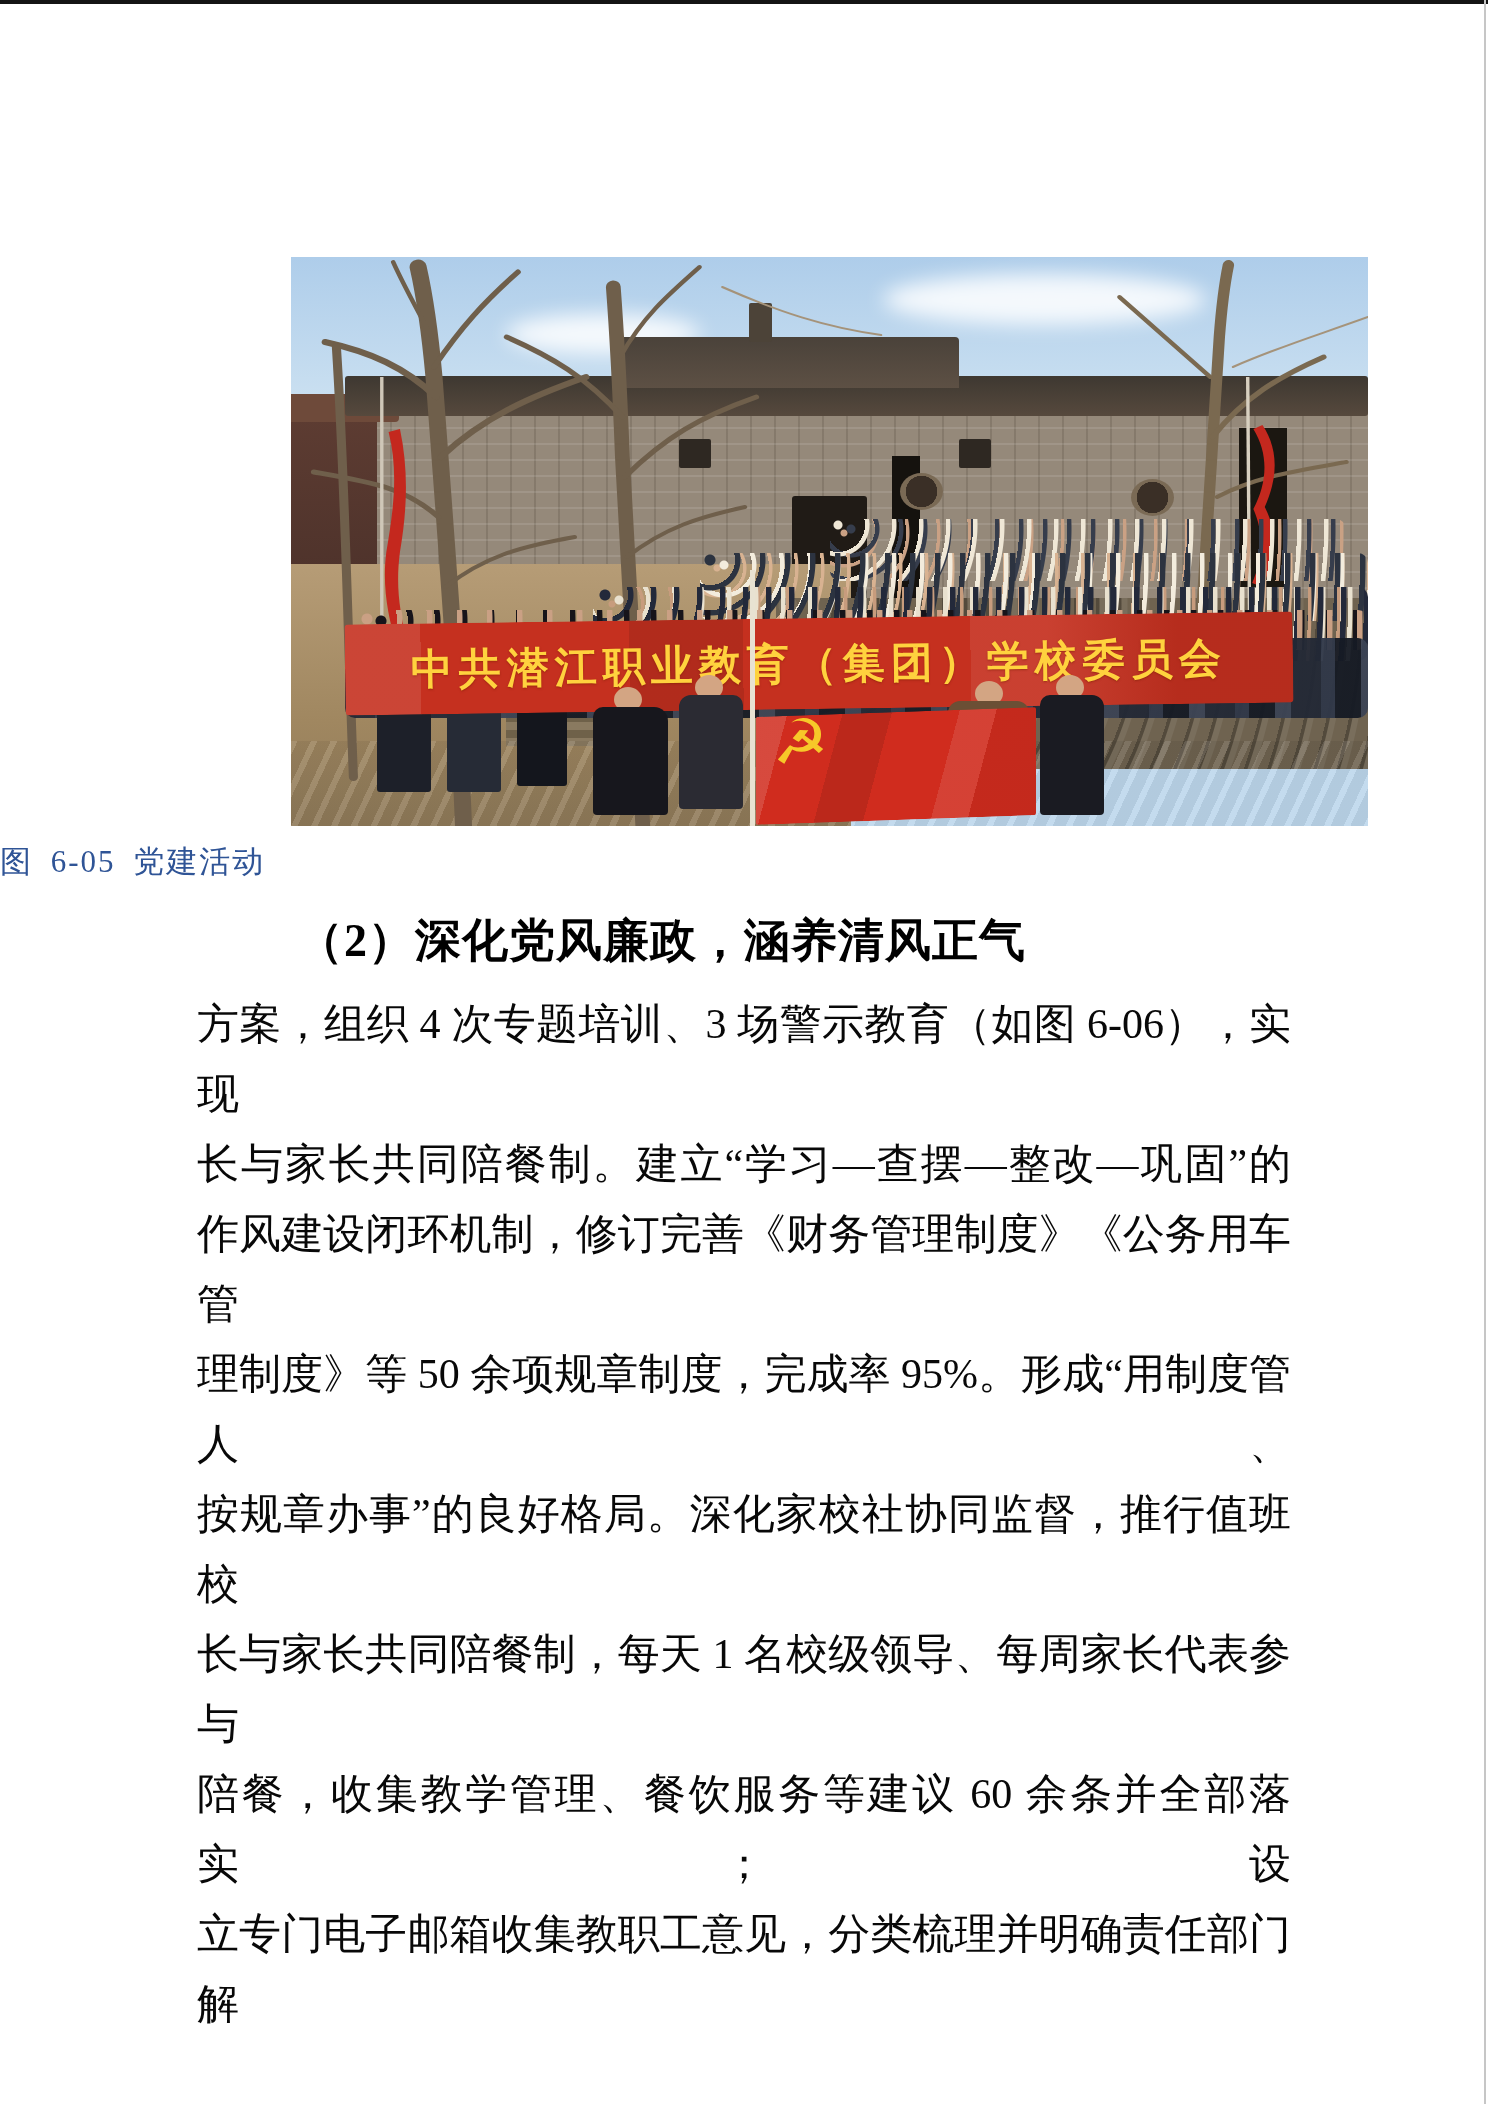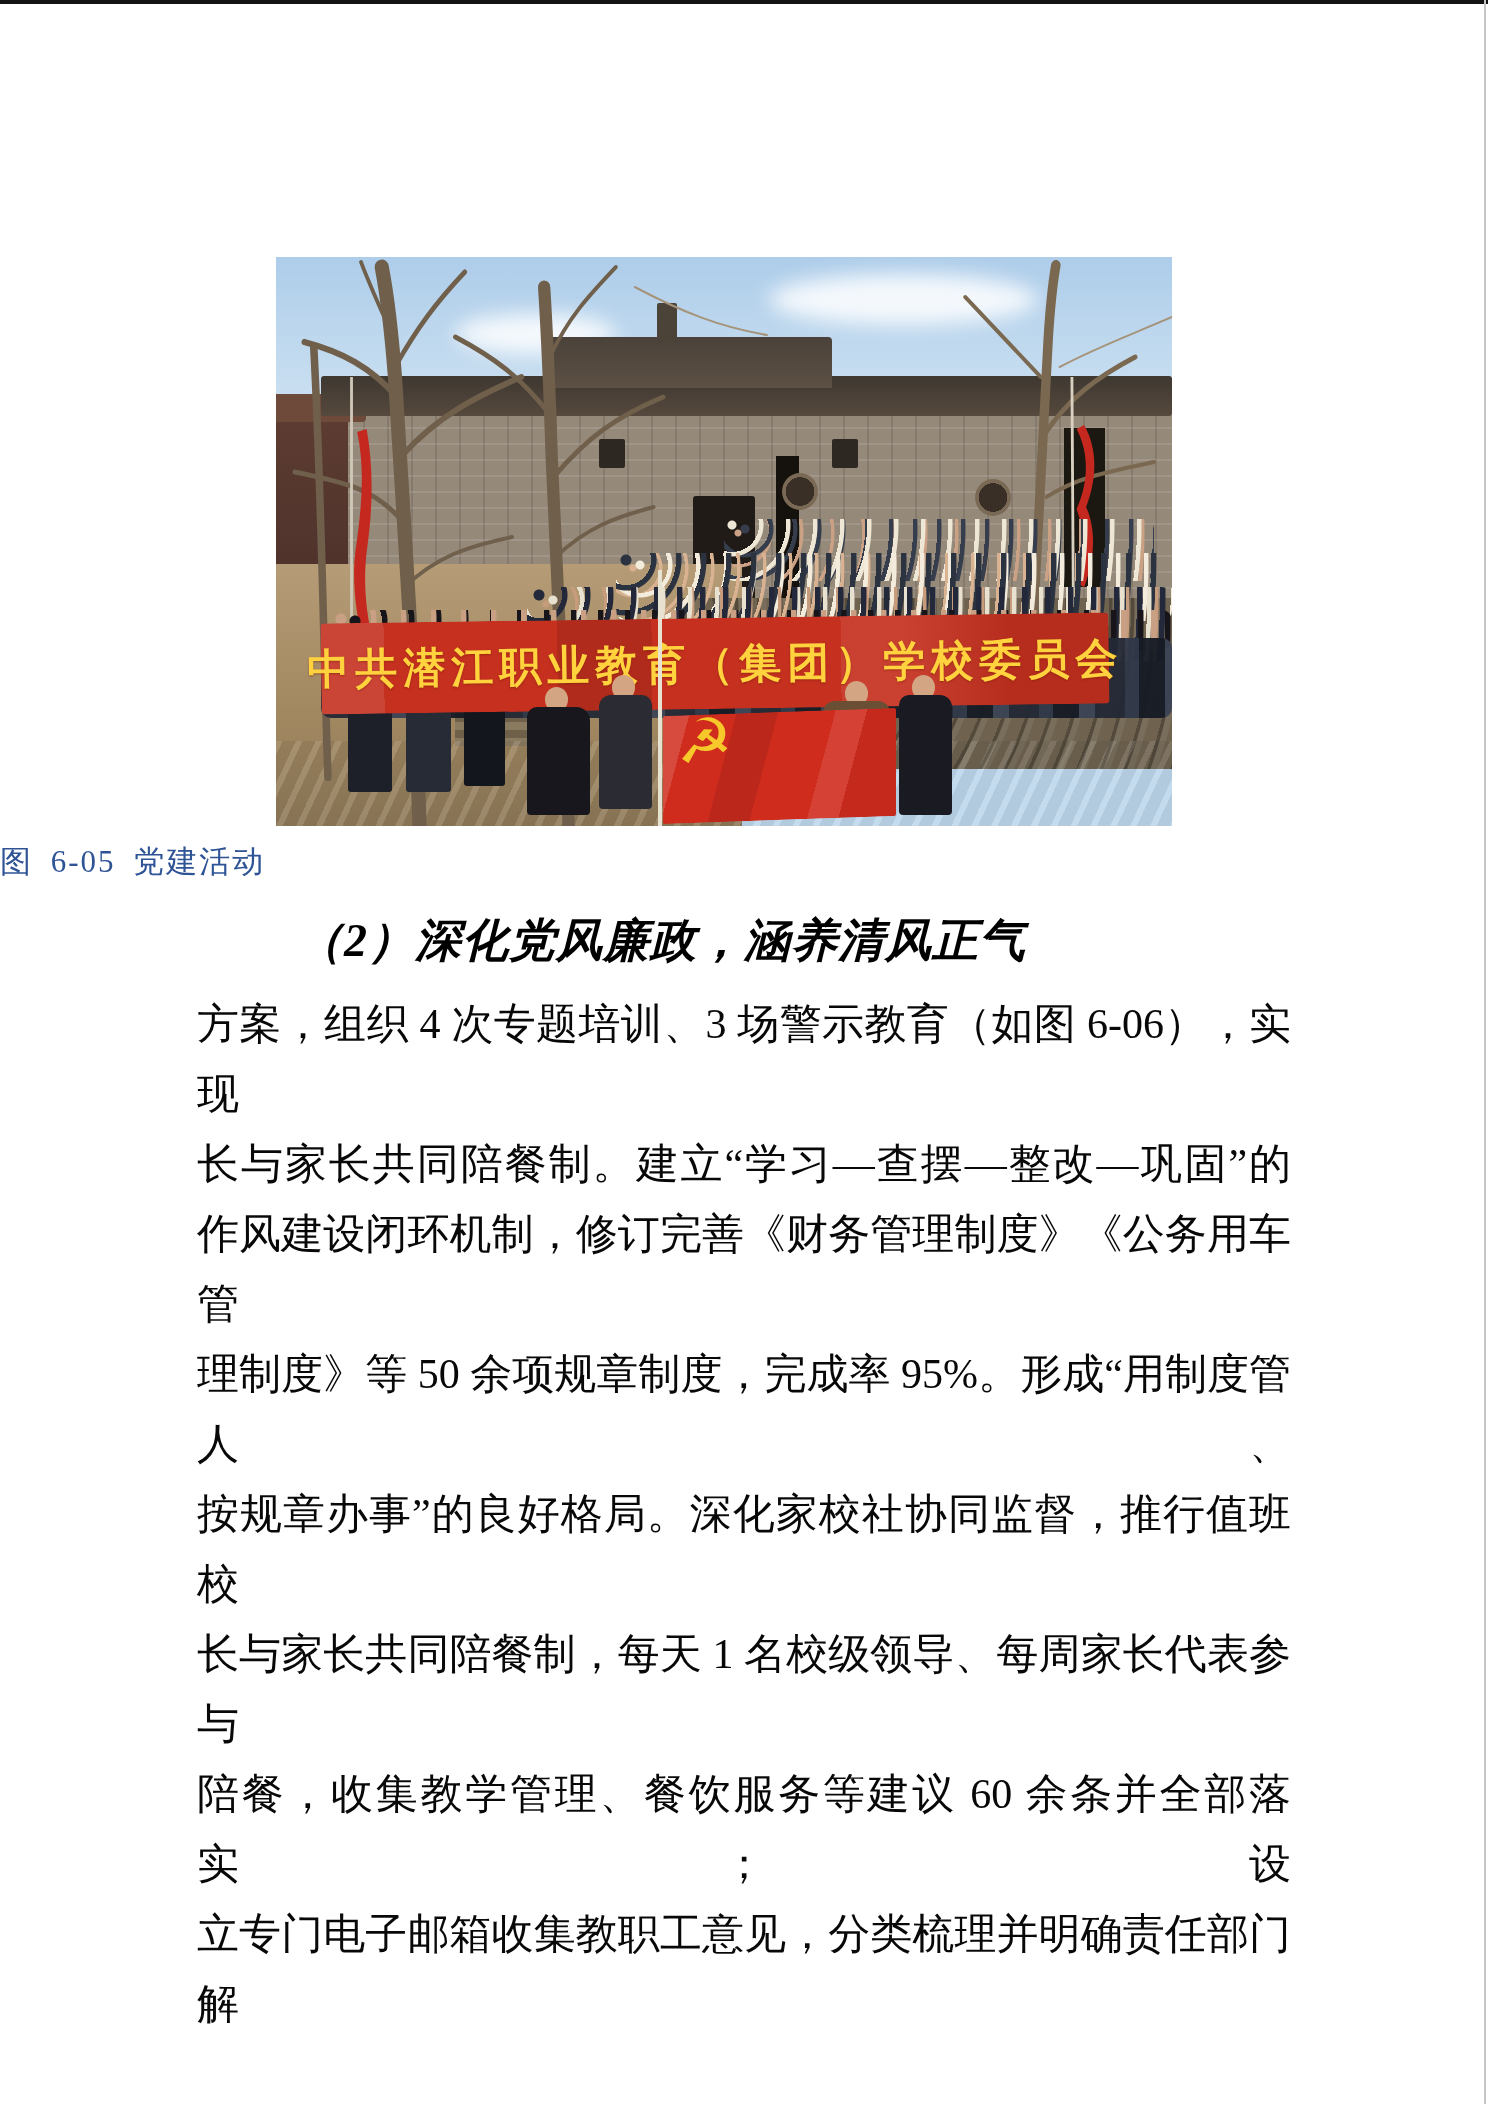--- a/index.html
+++ b/index.html
@@ -4,21 +4,21 @@
 <style>
   html,body{margin:0;padding:0;}
   body{
     width:1488px;height:2104px;background:#ffffff;position:relative;overflow:hidden;
     font-family:"Liberation Serif","DejaVu Serif",serif;color:#1a1a1a;
   }
   .scan-bar-top{position:absolute;left:0;top:0;width:1488px;height:4px;background:#141414;}
   .scan-line-right{position:absolute;left:1484px;top:0;width:2px;height:2104px;background:#c6c6c6;}
 
   
-  .photo{position:absolute;left:276px;top:257px;width:896px;height:569px;margin:0;overflow:hidden;background:#bdd7ec;}
+  .photo{position:absolute;left:291px;top:257px;width:1077px;height:569px;margin:0;overflow:hidden;background:#bdd7ec;}
   .photo *{position:absolute;}
   .sky{left:0;top:0;width:100%;height:42%;background:linear-gradient(#aecdea,#cfe3f2 70%,#e4eef6);}
   .cloud{background:rgba(255,255,255,.85);border-radius:50%;filter:blur(10px);}
   .cloud.c1{left:55%;top:3%;width:30%;height:9%;}
   .cloud.c2{left:20%;top:10%;width:18%;height:7%;}
   .wall{left:7%;top:27%;width:93%;height:37%;
     background-color:#95897a;
     background-image:
       repeating-linear-gradient(0deg, rgba(255,255,255,.10) 0 2px, rgba(0,0,0,0) 2px 16px),
       repeating-linear-gradient(90deg, rgba(62,52,40,.18) 0 2px, rgba(0,0,0,0) 2px 24px);
@@ -98,21 +98,21 @@
     background-image:linear-gradient(105deg, rgba(255,255,255,.14) 0 10%, rgba(0,0,0,0) 10% 28%, rgba(0,0,0,.10) 28% 44%, rgba(0,0,0,0) 44% 66%, rgba(255,255,255,.10) 66% 78%, rgba(0,0,0,.06) 78% 100%);
     transform:skewY(-2deg);border-radius:2px;}
   .partyflag .emblem{left:6%;top:-4%;font-family:"DejaVu Sans",sans-serif;
     font-size:62px;color:#f7c829;line-height:1;}
 
   
   .caption{position:absolute;left:0;top:842px;width:100%;text-align:left;
     color:var(--caption-blue,#2F5496);font-size:31px;line-height:40px;letter-spacing:2px;word-spacing:8px;}
   .content{position:absolute;left:197px;top:912px;width:1094px;}
   .heading{margin:0;font-size:46px;line-height:58px;font-weight:bold;color:#000;
-    padding-left:100px;letter-spacing:1px;font-style:italic;}
+    padding-left:100px;letter-spacing:1px;}
   .bodytext{margin-top:19px;}
   .bodyline{margin:0;font-size:42px;line-height:70px;color:#080808;
     text-align:justify;text-align-last:justify;}
   .bodyline.indent{text-indent:84px;}
 </style>
 </head>
 <body>
 
 <div>
   <div class="scan-bar-top"></div>

